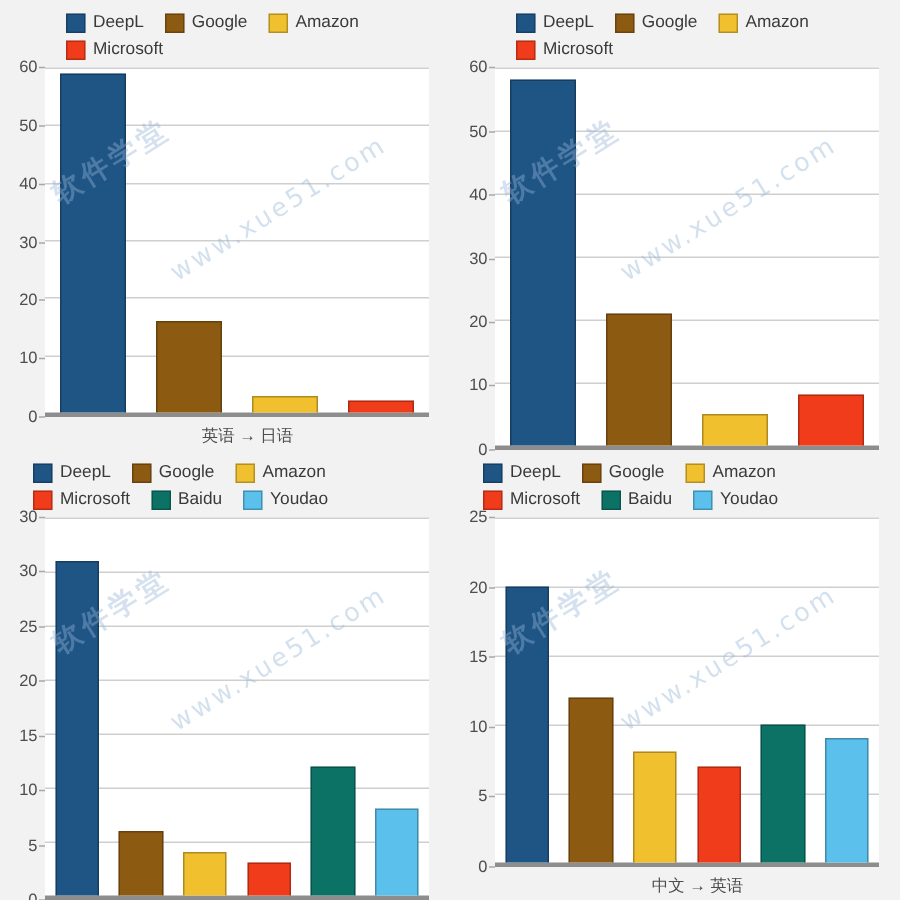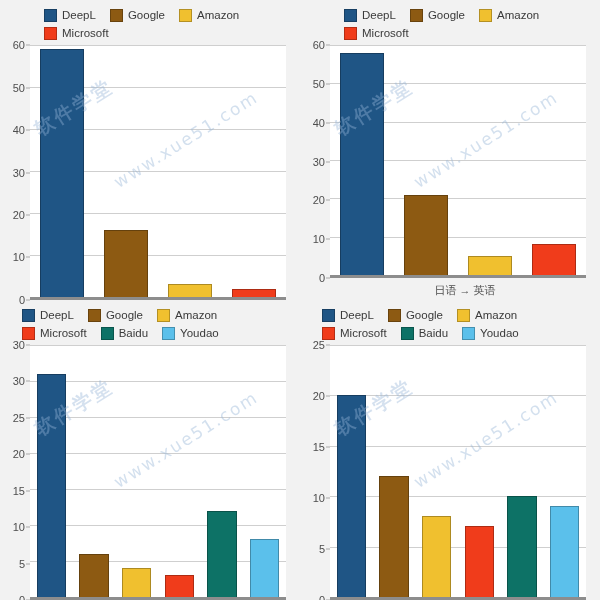--- a/index.html
+++ b/index.html
@@ -188,20 +188,21 @@
           <div class="gridline" style="top: 16.6667%;"></div>
           <div class="gridline" style="top: 0%;"></div>
           <div class="bars">
             <div class="bar" title="DeepL: 59" style="height: 98.3333%; width: 17%; background: rgb(31, 85, 133);"></div>
             <div class="bar" title="Google: 16" style="height: 26.6667%; width: 17%; background: rgb(141, 90, 18);"></div>
             <div class="bar" title="Amazon: 3" style="height: 5%; width: 17%; background: rgb(240, 192, 47);"></div>
             <div class="bar" title="Microsoft: 2" style="height: 3.33333%; width: 17%; background: rgb(240, 60, 27);"></div>
           </div>
         </div>
       </div>
+      <div class="xlabel">英语 → 日语</div>
     </div>
     <div class="panel">
       <div class="legend four">
         <div class="legend-item">
           <span class="legend-swatch" style="background: rgb(31, 85, 133);"></span>
           <span class="legend-label">DeepL</span>
         </div>
         <div class="legend-item">
           <span class="legend-swatch" style="background: rgb(141, 90, 18);"></span>
           <span class="legend-label">Google</span>
@@ -240,21 +241,20 @@
           <div class="gridline" style="top: 16.6667%;"></div>
           <div class="gridline" style="top: 0%;"></div>
           <div class="bars">
             <div class="bar" title="DeepL: 58" style="height: 96.6667%; width: 17%; background: rgb(31, 85, 133);"></div>
             <div class="bar" title="Google: 21" style="height: 35%; width: 17%; background: rgb(141, 90, 18);"></div>
             <div class="bar" title="Amazon: 5" style="height: 8.33333%; width: 17%; background: rgb(240, 192, 47);"></div>
             <div class="bar" title="Microsoft: 8" style="height: 13.3333%; width: 17%; background: rgb(240, 60, 27);"></div>
           </div>
         </div>
       </div>
-      <div class="xlabel">日语 → 英语</div>
     </div>
     <div class="panel">
       <div class="legend">
         <div class="legend-item">
           <span class="legend-swatch" style="background: rgb(31, 85, 133);"></span>
           <span class="legend-label">DeepL</span>
         </div>
         <div class="legend-item">
           <span class="legend-swatch" style="background: rgb(141, 90, 18);"></span>
           <span class="legend-label">Google</span>
@@ -365,20 +365,21 @@
           <div class="bars">
             <div class="bar" title="DeepL: 20" style="height: 80%; width: 11.5%; background: rgb(31, 85, 133);"></div>
             <div class="bar" title="Google: 12" style="height: 48%; width: 11.5%; background: rgb(141, 90, 18);"></div>
             <div class="bar" title="Amazon: 8" style="height: 32%; width: 11.5%; background: rgb(240, 192, 47);"></div>
             <div class="bar" title="Microsoft: 7" style="height: 28%; width: 11.5%; background: rgb(240, 60, 27);"></div>
             <div class="bar" title="Baidu: 10" style="height: 40%; width: 11.5%; background: rgb(13, 114, 102);"></div>
             <div class="bar" title="Youdao: 9" style="height: 36%; width: 11.5%; background: rgb(91, 192, 235);"></div>
           </div>
         </div>
       </div>
+      <div class="xlabel">中文 → 英语</div>
     </div>
   </div>
 <div id="watermarks">
     <div class="wm wm-cn" style="left: 30px; top: 120px;">软件学堂</div>
     <div class="wm wm-url" style="left: 110px; top: 175px;">www.xue51.com</div>
     <div class="wm wm-cn" style="left: 330px; top: 120px;">软件学堂</div>
     <div class="wm wm-url" style="left: 410px; top: 175px;">www.xue51.com</div>
     <div class="wm wm-cn" style="left: 30px; top: 420px;">软件学堂</div>
     <div class="wm wm-url" style="left: 110px; top: 475px;">www.xue51.com</div>
     <div class="wm wm-cn" style="left: 330px; top: 420px;">软件学堂</div>

